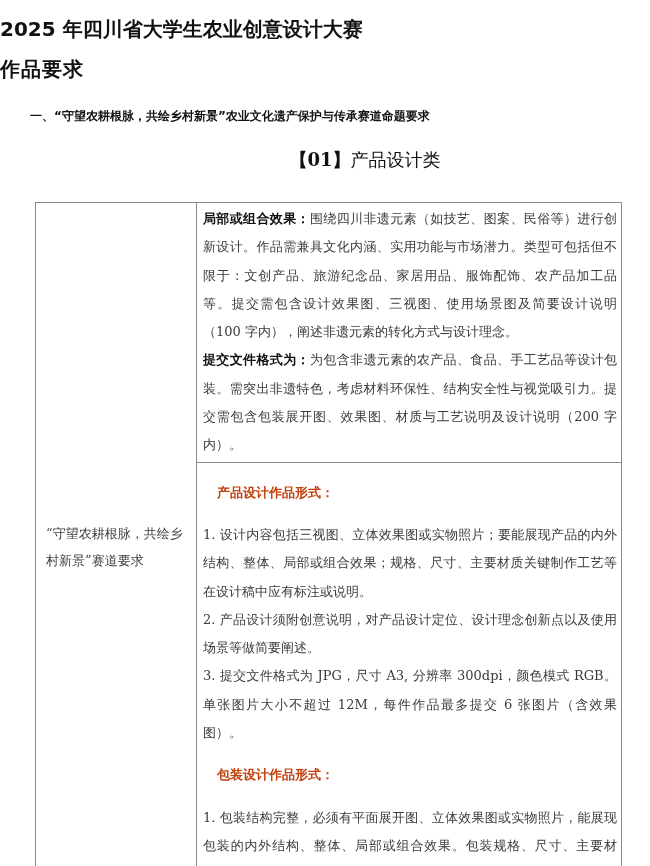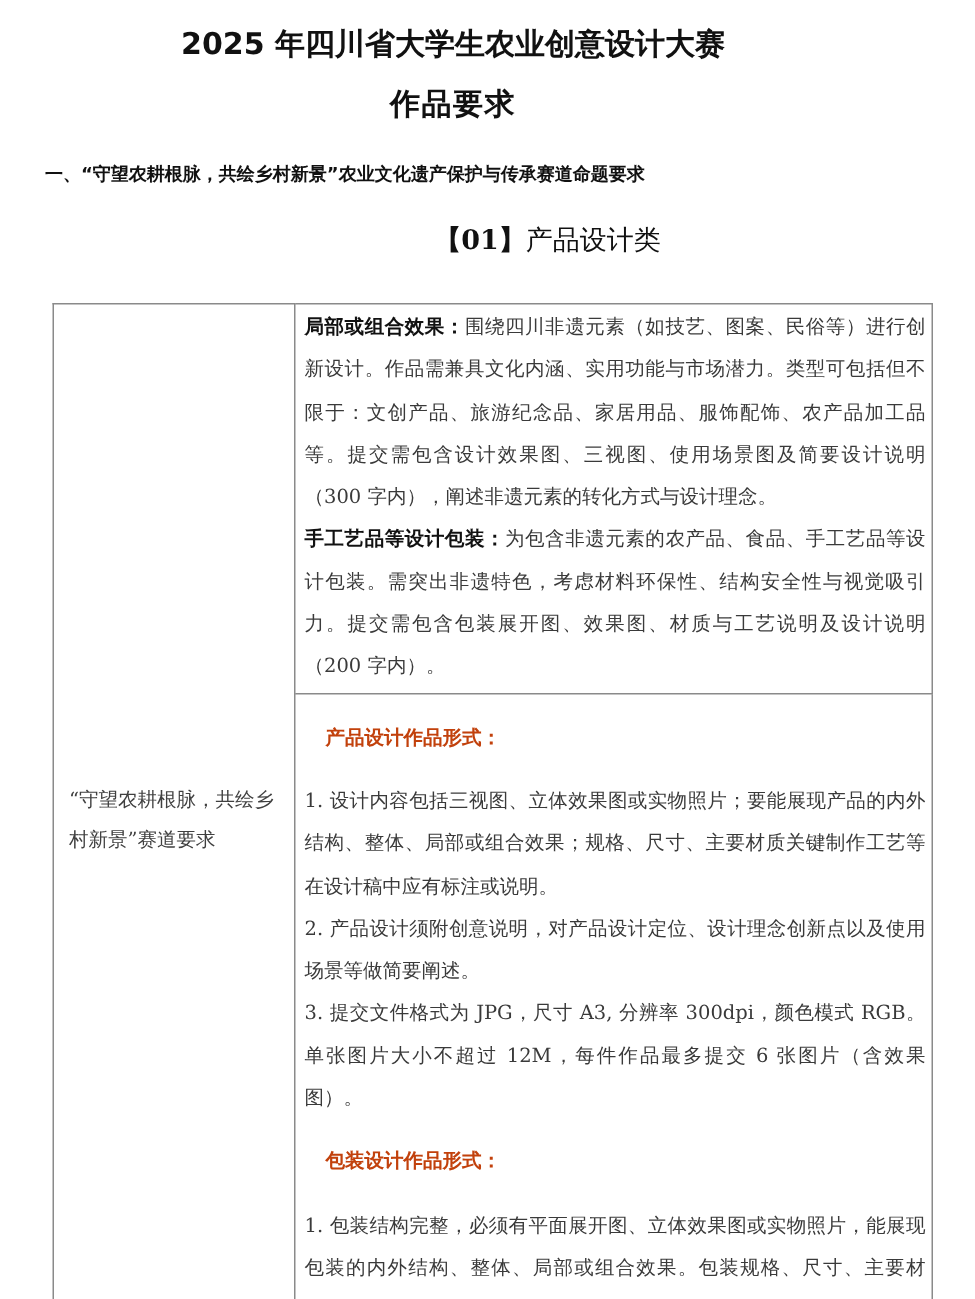--- a/index.html
+++ b/index.html
@@ -12,25 +12,24 @@
       height: 866px;
       position: relative;
       overflow: hidden;
       color: #1a1a1a;
       font-family: "DejaVu Serif", "Liberation Serif", serif;
     }
     .title {
       position: absolute;
       left: 0;
       width: 568px;
-      text-align: center;
+      text-align: left;
       font-family: "DejaVu Sans", "Liberation Sans", sans-serif;
       font-weight: bold;
       color: #111;
-      margin-left: 18px;
     }
     .title-1 { top: 16px; font-size: 20px; letter-spacing: 0px; }
     .title-2 { top: 56px; font-size: 20px; letter-spacing: 1px; }
     .section-heading {
       position: absolute;
       left: 30px;
       top: 108px;
       font-family: "DejaVu Sans", "Liberation Sans", sans-serif;
       font-weight: bold;
       font-size: 12px;
@@ -107,24 +106,24 @@
 </div>
 
 <table class="req-table">
   <tbody>
       <tr>
     <td class="left-cell" rowspan="2">
       <span>“守望农耕根脉，共绘乡村新景”赛道要求</span>
     </td>
     <td class="right-cell">
       <p class="para">
-        <span class="label">局部或组合效果：</span><span>围绕四川非遗元素（如技艺、图案、民俗等）进行创新设计。作品需兼具文化内涵、实用功能与市场潜力。类型可包括但不限于：文创产品、旅游纪念品、家居用品、服饰配饰、农产品加工品等。提交需包含设计效果图、三视图、使用场景图及简要设计说明（300 字内），阐述非遗元素的转化方式与设计理念。</span>
+        <span class="label">局部或组合效果：</span><span>围绕四川非遗元素（如技艺、图案、民俗等）进行创新设计。作品需兼具文化内涵、实用功能与市场潜力。类型可包括但不限于：文创产品、旅游纪念品、家居用品、服饰配饰、农产品加工品等。提交需包含设计效果图、三视图、使用场景图及简要设计说明（100 字内），阐述非遗元素的转化方式与设计理念。</span>
       </p>
       <p class="para">
-        <span class="label">手工艺品等设计包装：</span><span>为包含非遗元素的农产品、食品、手工艺品等设计包装。需突出非遗特色，考虑材料环保性、结构安全性与视觉吸引力。提交需包含包装展开图、效果图、材质与工艺说明及设计说明（200 字内）。</span>
+        <span class="label">提交文件格式为：</span><span>为包含非遗元素的农产品、食品、手工艺品等设计包装。需突出非遗特色，考虑材料环保性、结构安全性与视觉吸引力。提交需包含包装展开图、效果图、材质与工艺说明及设计说明（200 字内）。</span>
       </p>
     </td>
   </tr>
   <tr>
     <td class="right-cell">
       <p class="block-label">产品设计作品形式：</p>
       <p class="para">1. 设计内容包括三视图、立体效果图或实物照片；要能展现产品的内外结构、整体、局部或组合效果；规格、尺寸、主要材质关键制作工艺等在设计稿中应有标注或说明。</p>
       <p class="para">2. 产品设计须附创意说明，对产品设计定位、设计理念创新点以及使用场景等做简要阐述。</p>
       <p class="para">3. 提交文件格式为 JPG，尺寸 A3, 分辨率 300dpi，颜色模式 RGB。单张图片大小不超过 12M，每件作品最多提交 6 张图片（含效果图）。</p>
       <p class="block-label">包装设计作品形式：</p>

